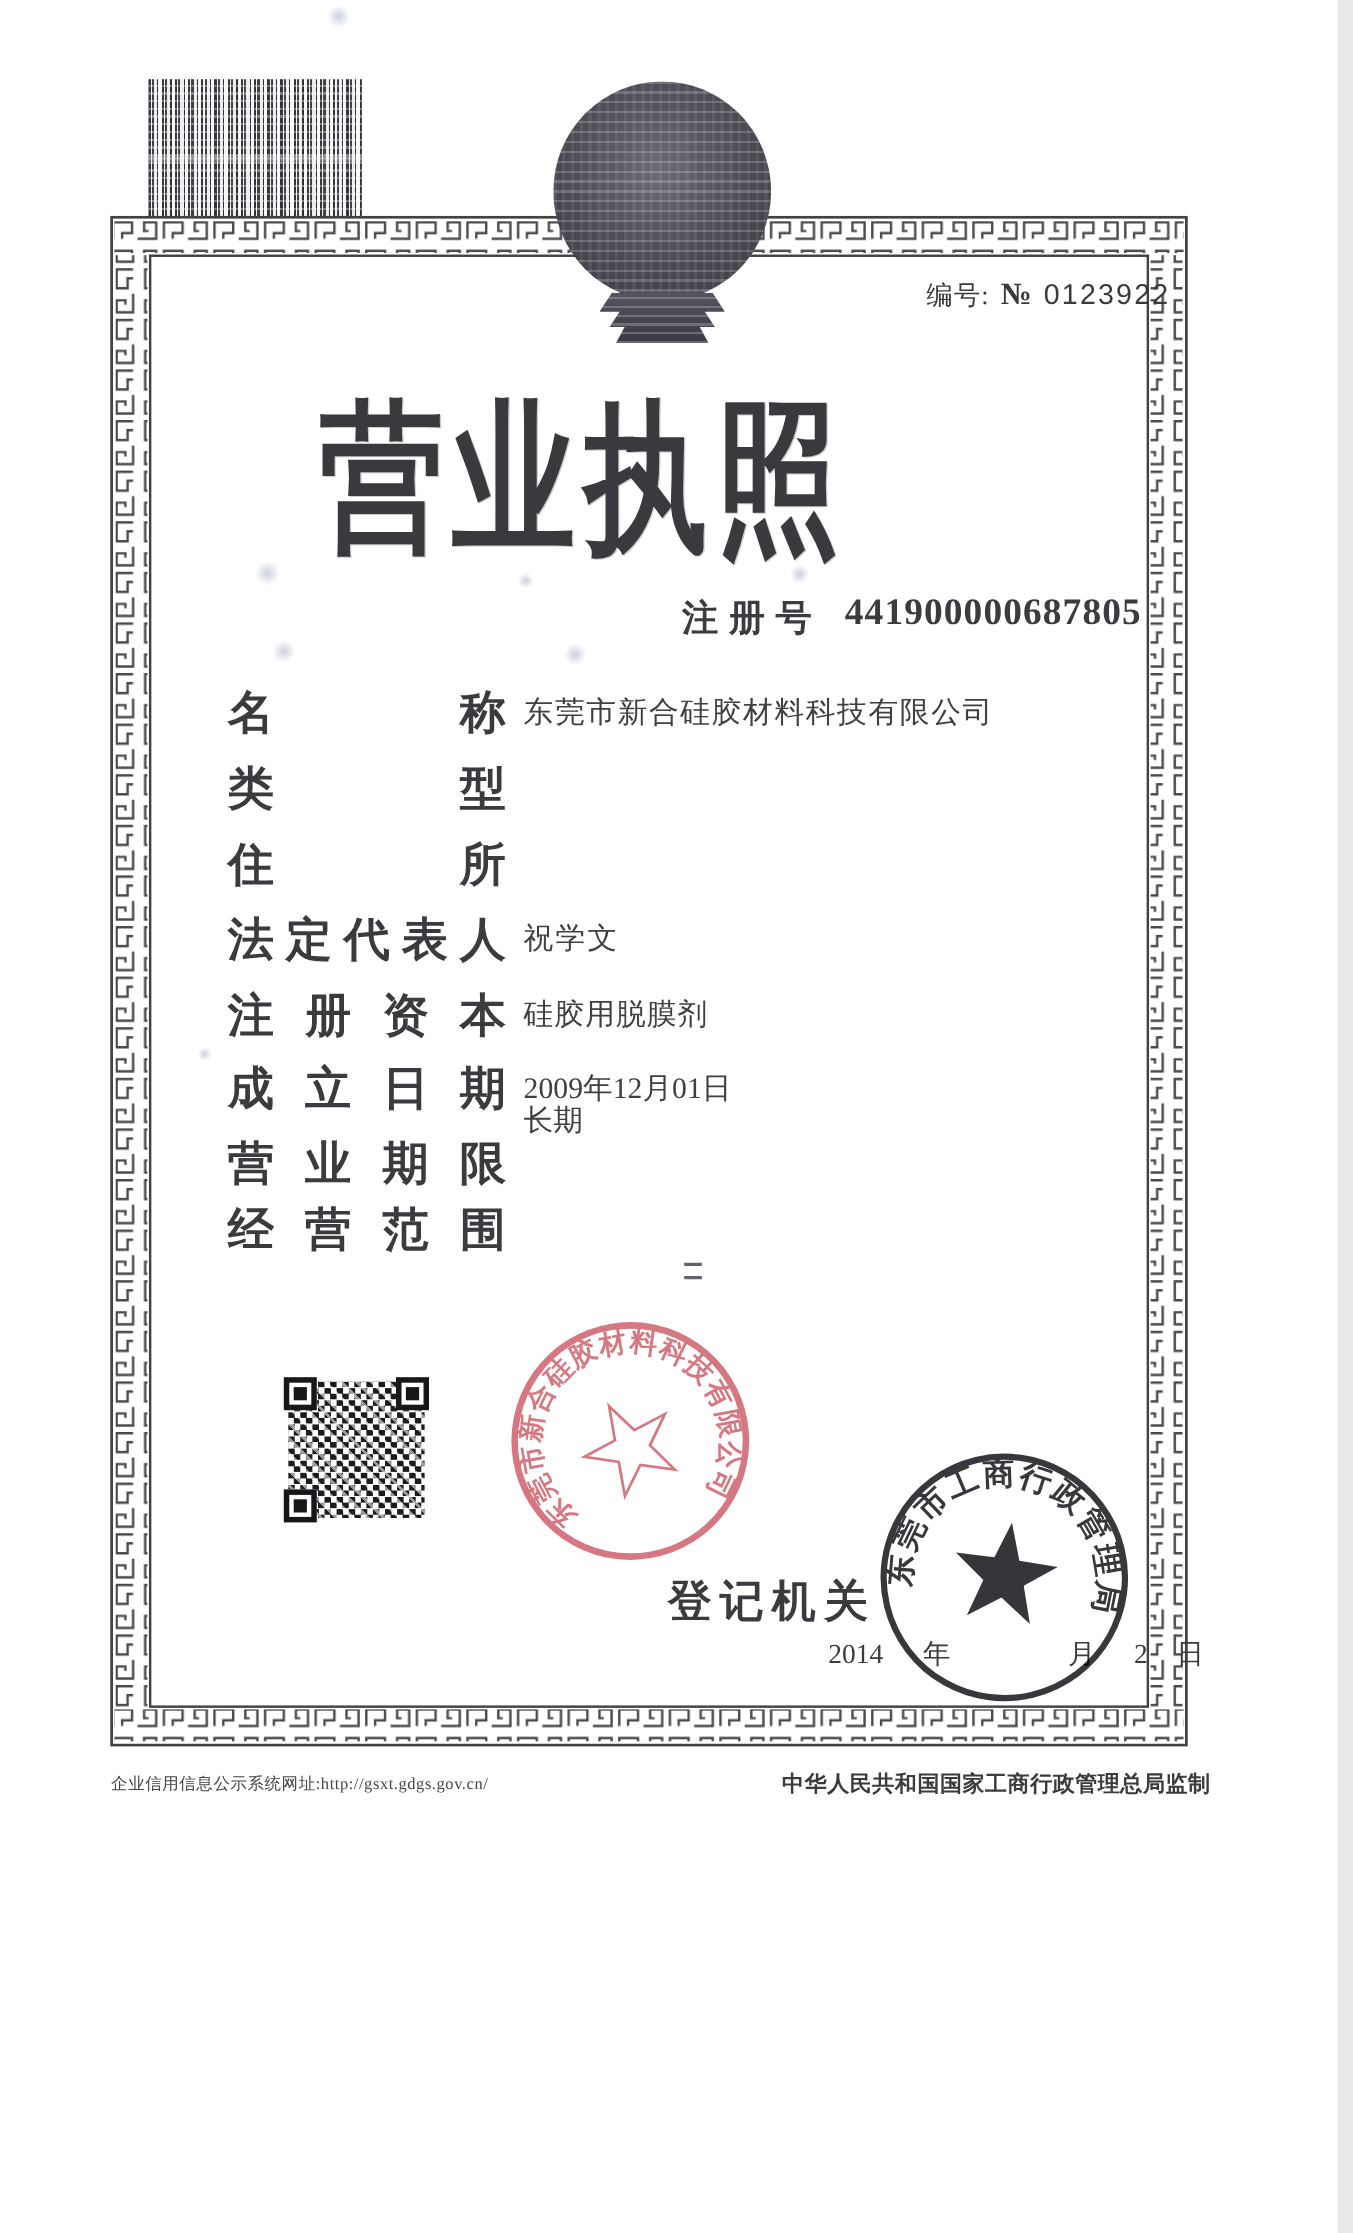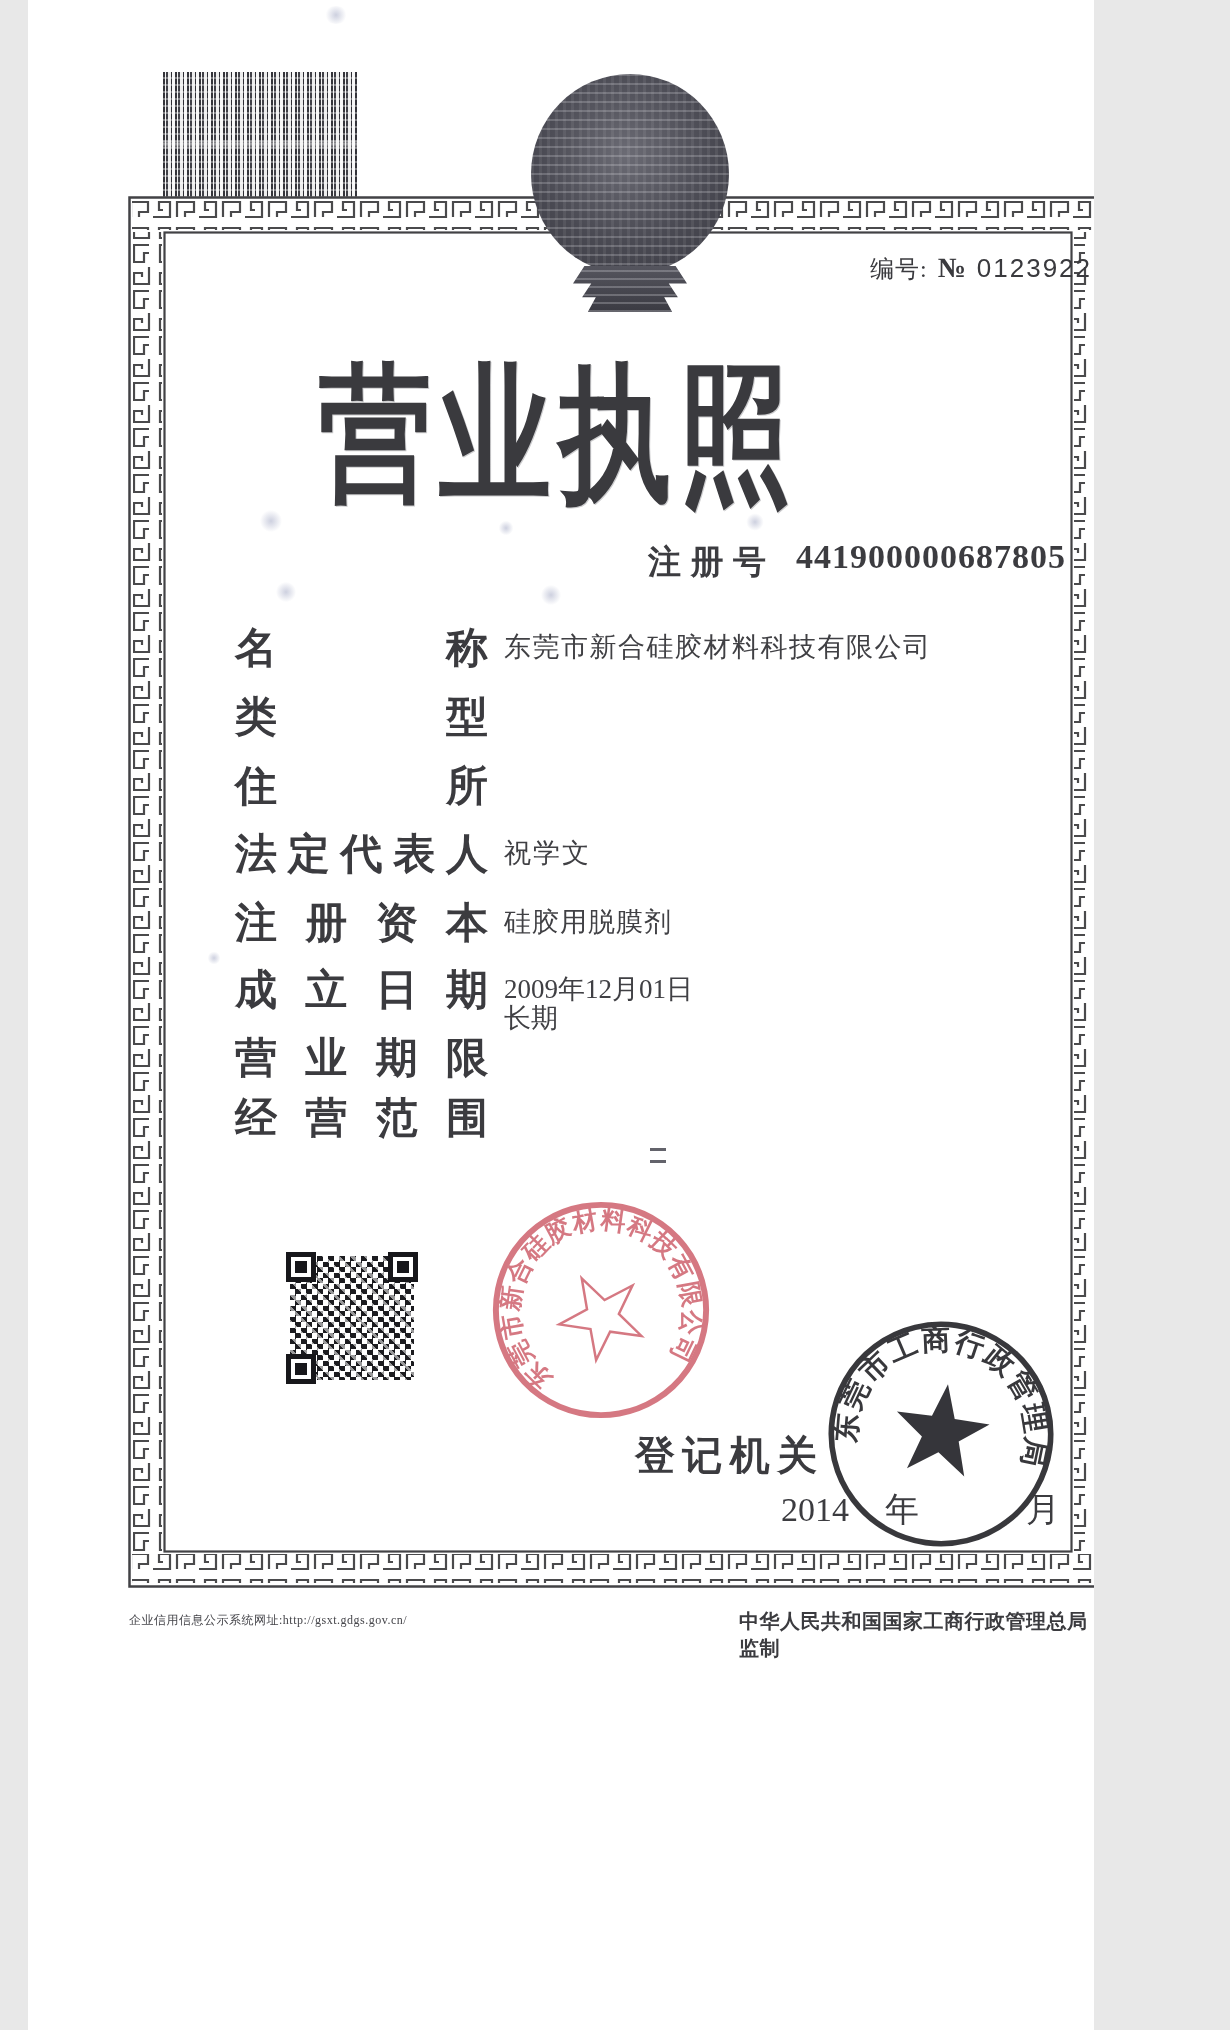--- a/index.html
+++ b/index.html
@@ -1,17 +1,17 @@
 <!DOCTYPE html>
 <html><head>
 <meta charset="utf-8">
 <style>
   html,body{margin:0;padding:0;background:#e8e8e8;}
-  .page{position:relative;width:1066px;height:2030px;background:#ffffff;overflow:hidden;
-        font-family:"Liberation Serif",serif;color:#333336;margin-left:28px;}
+  .page{position:relative;width:1216px;height:2030px;background:#ffffff;overflow:hidden;
+        font-family:"Liberation Serif",serif;color:#333336;}
   .abs{position:absolute;}
 
   
   .barcode{left:135px;top:72px;width:194px;height:126px;
     background:
       linear-gradient(180deg, rgba(255,255,255,0) 54%, rgba(255,255,255,.55) 57%, rgba(255,255,255,0) 61%),
       repeating-linear-gradient(0deg, rgba(255,255,255,.35) 0 2px, rgba(0,0,0,0) 2px 7px),
       repeating-linear-gradient(90deg,#23232a 0 2px,#f4f4f4 2px 3px,#303038 3px 5px,#ececec 5px 8px,#1d1d24 8px 9px,#f7f7f7 9px 12px);
     opacity:.92;}
 
@@ -63,26 +63,26 @@
   .finder::after{content:"";position:absolute;left:4px;top:4px;width:12px;height:12px;background:#17171b;}
   .f1{left:0;top:0;} .f2{right:0;top:0;} .f3{left:0;bottom:0;}
 
   
   .red-seal{left:455px;top:1192px;mix-blend-mode:multiply;opacity:.82;}
   .black-seal{left:791px;top:1312px;mix-blend-mode:multiply;opacity:.9;}
   .seal-text{font-family:"Liberation Serif",serif;font-weight:700;}
 
   
   .registrar{left:607px;top:1428px;width:182px;font-size:40px;font-weight:700;color:#3b3b3f;}
-  .date-line{left:753px;top:1487px;font-size:34px;color:#3c3c40;display:flex;align-items:baseline;gap:24px;}
+  .date-line{left:753px;top:1487px;font-size:25px;color:#3c3c40;display:flex;align-items:baseline;gap:24px;}
   .date-line .m1{margin-left:12px;} .date-line .m2{margin-left:83px;}
   .date-line .m3{margin-left:11px;} .date-line .m4{margin-left:2px;}
 
   
-  .footer-left{left:101px;top:1612px;font-size:12px;color:#45454a;letter-spacing:.5px;}
+  .footer-left{left:101px;top:1612px;font-size:15px;color:#45454a;letter-spacing:.5px;}
   .footer-right{left:711px;top:1608px;font-size:20px;font-weight:700;color:#3b3b3f;letter-spacing:.5px;}
 
   
   .smudge{border-radius:50%;background:radial-gradient(circle, rgba(90,100,150,.30), rgba(90,100,150,0) 65%);}
   .ink-mark{left:622px;top:1148px;width:16px;height:9px;border-top:3px solid rgba(60,60,70,.8);
     border-bottom:3px solid rgba(60,60,70,.8);}
 </style>
 </head>
 <body>
 

